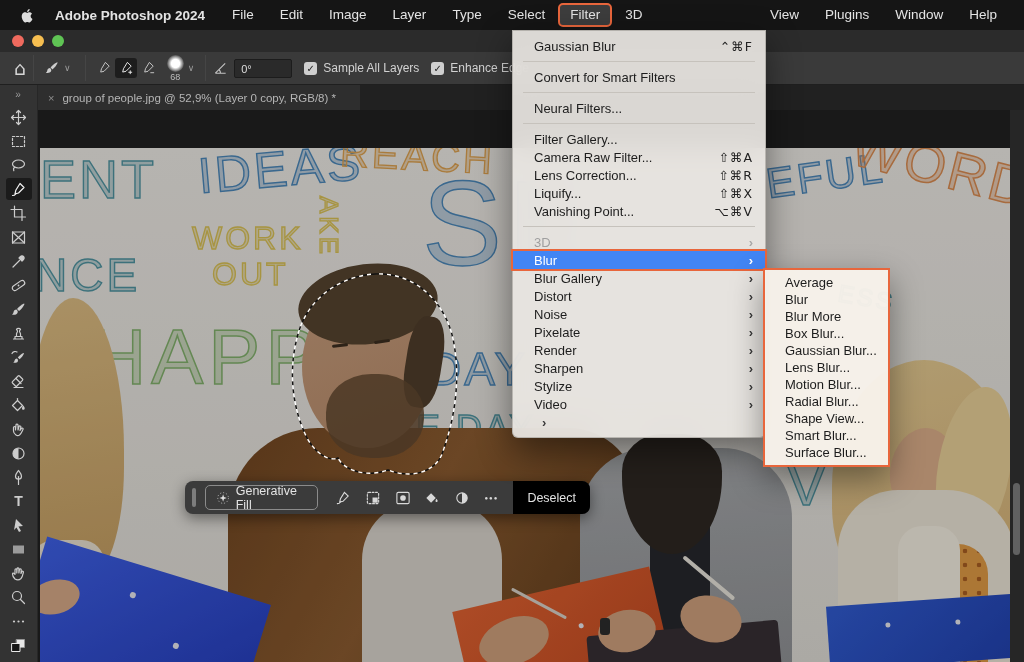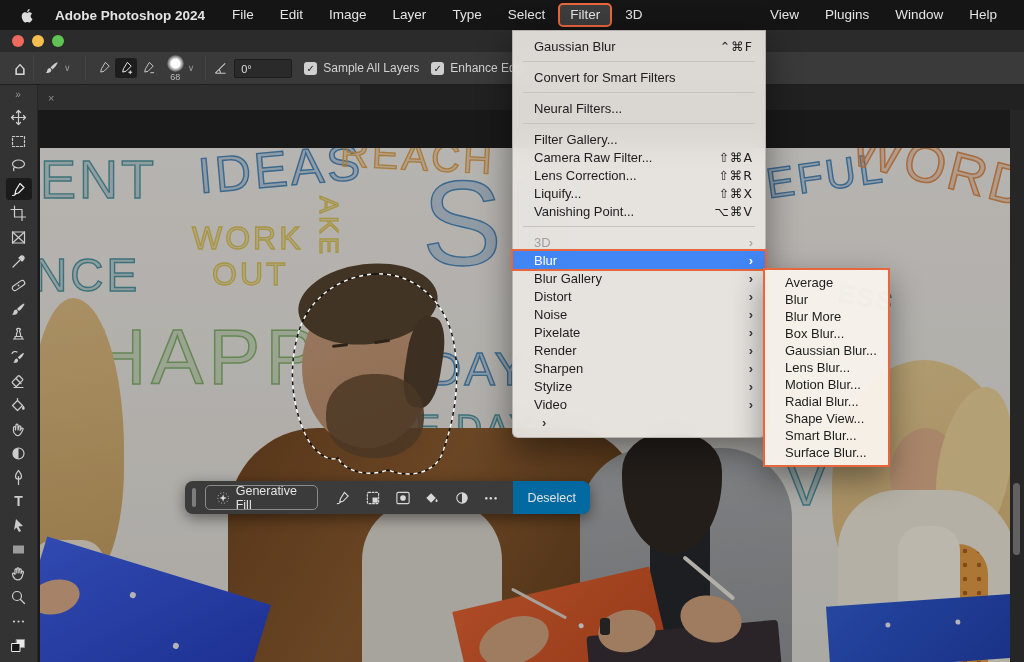--- a/index.html
+++ b/index.html
@@ -190,21 +190,21 @@
   .taskbar { position:absolute; left:185px; top:481px; width:405px; height:33px;
              background:#3b3b3b; border-radius:8px; z-index:20;
              box-shadow:0 4px 14px rgba(0,0,0,0.45);
              display:flex; align-items:center; overflow:hidden; }
   .tb-handle { width:4px; height:19px; border-radius:2px; background:#7d7d7d; margin:0 9px 0 7px; }
   .tb-gf { display:flex; align-items:center; gap:7px; height:25px; padding:0 11px;
            border:1px solid #8b8b8b; border-radius:5px; color:#e4e4e4; font-size:12.5px; }
   .tb-ic { width:34px; display:flex; justify-content:center; align-items:center; }
   .tb-ic svg { stroke:#d8d8d8; fill:none; stroke-width:1.2; stroke-linecap:round; }
   .tb-more { color:#d8d8d8; font-size:10px; letter-spacing:1px; width:32px; text-align:center; }
-  .tb-deselect { margin-left:8px; height:33px; background:#0369a1; color:#e2e2e2;
+  .tb-deselect { margin-left:8px; height:33px; background:#000000; color:#e2e2e2;
                  font-size:12.5px; display:flex; align-items:center; padding:0 14px; }
 
   
   .menu { position:absolute; left:512px; top:30px; width:254px; z-index:50;
           background:rgba(234,231,227,0.92); -webkit-backdrop-filter:blur(14px); backdrop-filter:blur(14px);
           border-radius:0 0 6px 6px; border:1px solid rgba(150,146,140,0.55);
           box-shadow:0 12px 34px rgba(0,0,0,0.45); padding:6px 0; color:#1d1d1d;
           font-size:13px; }
   .mrow { height:18px; display:flex; align-items:center; padding:0 12px 0 21px; }
   .mrow .lab { flex:1; }
@@ -299,20 +299,21 @@
     <span class="angle-field">0°</span>
     <span class="chk glyph">✓</span>
     <span class="ob-label">Sample All Layers</span>
     <span class="chk glyph">✓</span>
     <span class="ob-label">Enhance Edge</span>
   </div>
 
   <div class="tabbar">
     <div class="tab">
       <span class="tab-close">×</span>
+      <span>group of people.jpg @ 52,9% (Layer 0 copy, RGB/8) *</span>
     </div>
   </div>
 
   <div class="toolstrip">
     <div class="ts-collapse">»</div>
     <div class="tool">
         <svg width="17" height="17" viewBox="0 0 17 17">
           <path d="M8.5 1.5v14M1.5 8.5h14M8.5 1.5l-2 2M8.5 1.5l2 2M8.5 15.5l-2-2M8.5 15.5l2-2M1.5 8.5l2-2M1.5 8.5l2 2M15.5 8.5l-2-2M15.5 8.5l-2 2"></path>
         </svg>
       </div>

